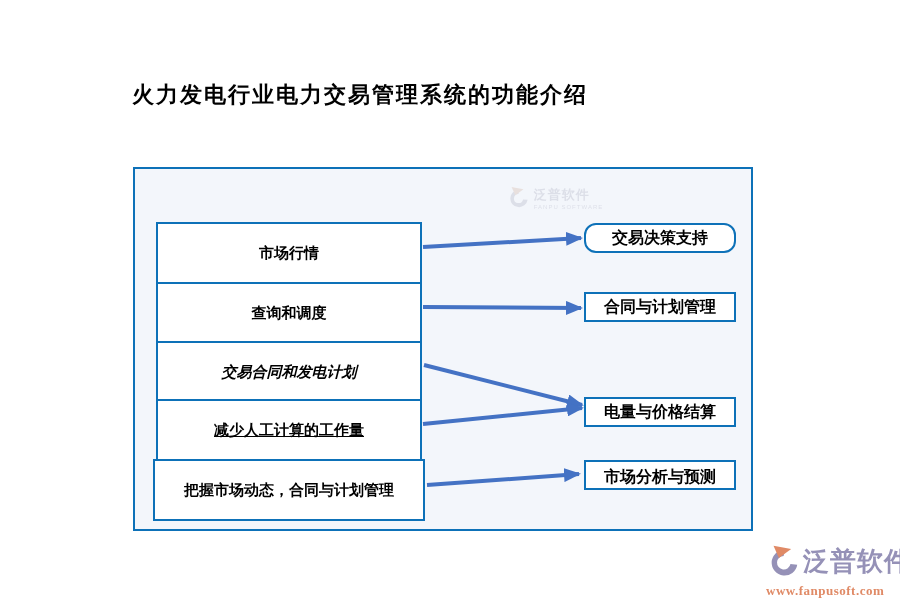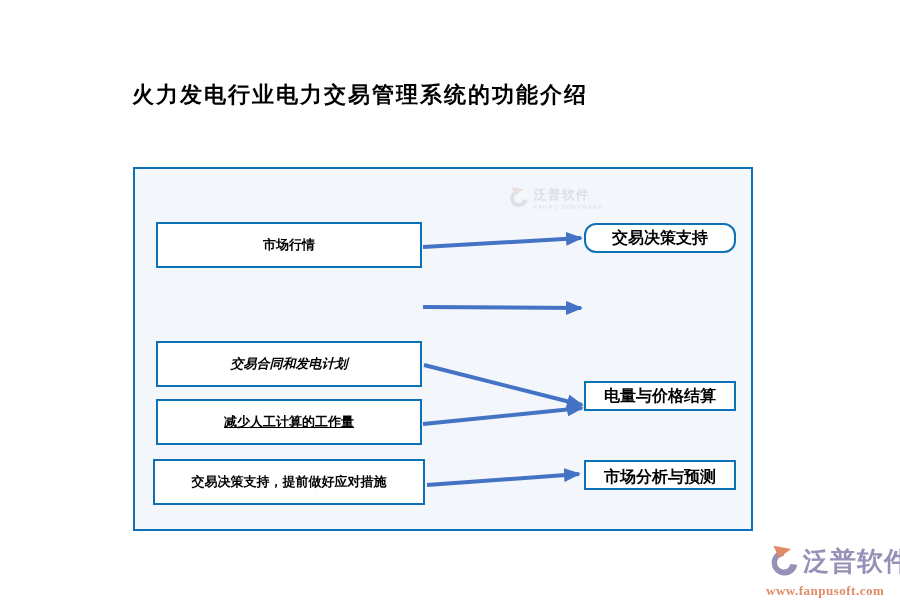--- a/index.html
+++ b/index.html
@@ -17,30 +17,30 @@
   }
   .panel{
     position:absolute;left:133px;top:167px;width:620px;height:364px;
     border:2px solid #0d71b8;background:#f3f6fb;box-sizing:border-box;
   }
   .node{
     position:absolute;background:#ffffff;border:2px solid #0d71b8;
     box-sizing:border-box;display:flex;align-items:center;justify-content:center;
     color:#000;font-weight:bold;white-space:nowrap;
   }
-  .lnode{left:21px;width:266px;height:46px;font-size:13px;}
+  .lnode{left:21px;width:266px;height:62px;font-size:15px;}
   .ln0{top:53px;}
   .ln1{top:113px;}
   .ln2{top:172px;font-style:italic;}
   .ln3{top:230px;text-decoration:underline;}
   .ln4{top:290px;left:18px;width:272px;}
   .rnode{left:449px;width:152px;height:30px;font-size:16px;}
   .rn0{top:54px;border-radius:12px;}
   .rn1{top:123px;}
-  .rn2{top:212px;}
+  .rn2{top:228px;}
   .rn3{top:291px;align-items:flex-end;}
   .arrows{position:absolute;left:0;top:0;width:616px;height:360px;pointer-events:none;}
   .watermark{
     position:absolute;left:320px;top:16px;width:200px;
     display:flex;align-items:center;justify-content:center;gap:5px;
     opacity:0.16;
   }
   .watermark .wm-name{font-size:13px;font-weight:bold;color:#6a6a88;letter-spacing:1px;}
   .watermark .wm-sub{font-size:6px;color:#6a6a88;letter-spacing:1px;}
   .footer-logo{
@@ -76,32 +76,38 @@
     </svg>
     <div>
       <div class="wm-name">泛普软件</div>
       <div class="wm-sub">FANPU SOFTWARE</div>
     </div>
   </div>
 
   <div class="node lnode ln0">
     <span>市场行情</span>
   </div>
+  <div class="node lnode ln1">
+    <span>查询和调度</span>
+  </div>
   <div class="node lnode ln2">
     <span>交易合同和发电计划</span>
   </div>
   <div class="node lnode ln3">
     <span>减少人工计算的工作量</span>
   </div>
   <div class="node lnode ln4">
-    <span>交易决策支持，提前做好应对措施</span>
+    <span>把握市场动态，合同与计划管理</span>
   </div>
 
   <div class="node rnode rn0">
     <span>交易决策支持</span>
+  </div>
+  <div class="node rnode rn1">
+    <span>合同与计划管理</span>
   </div>
   <div class="node rnode rn2">
     <span>电量与价格结算</span>
   </div>
   <div class="node rnode rn3">
     <span>市场分析与预测</span>
   </div>
 
   <svg class="arrows" viewBox="0 0 616 360">
     <defs>

